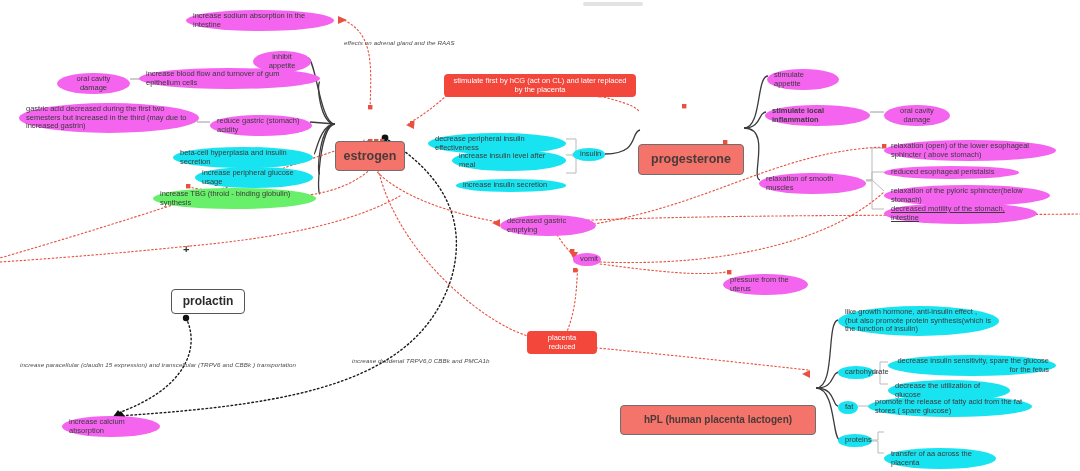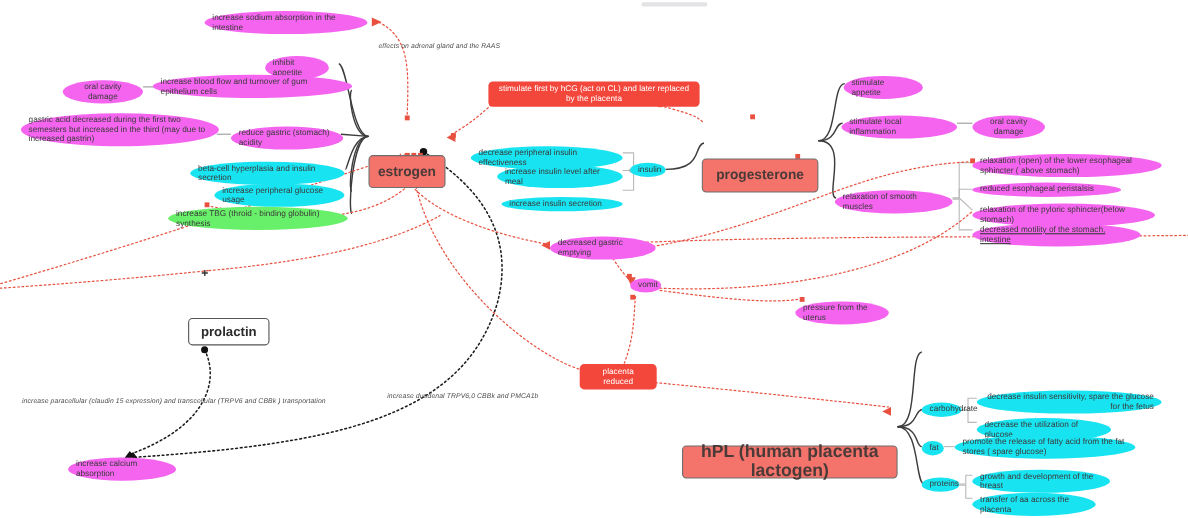--- a/index.html
+++ b/index.html
@@ -201,21 +201,21 @@
       <polygon points="500,219 492,223 500,227"></polygon>
       <polygon points="810,370 802,374 810,378"></polygon>
       <polygon points="578,252 574,260 570,252"></polygon>
     </g>
   </svg>
 
   <div class="node pill pink" style="left:186px; top:10px; width:148px;">increase sodium absorption in the intestine</div>
 
   <div class="annot" style="left:344px; top:39px; width:120px;">effects on adrenal gland and the RAAS</div>
 
-  <div class="node pill pink" style="left:241px; top:51px; width:58px;">inhibit appetite</div>
+  <div class="node pill pink" style="left:253px; top:51px; width:58px;text-align:center;">inhibit appetite</div>
 
   <div class="node pill pink" style="left:139px; top:68px; width:181px;">increase blood flow  and  turnover of gum epithelium cells</div>
 
   <div class="node pill pink" style="left:57px; top:73px; width:73px; text-align:center;">oral cavity damage</div>
 
   <div class="node pill pink" style="left:210px; top:115px; width:102px;">reduce gastric (stomach) acidity</div>
 
   <div class="node pill pink" style="left:19px; top:103px; width:180px;">gastric acid decreased during the  first two semesters but increased in the third (may due to increased gastrin)</div>
 
   <div class="node pill cyan" style="left:173px; top:147px; width:140px;">beta-cell hyperplasia and insulin secretion</div>
@@ -230,21 +230,21 @@
 
   <div class="node pill cyan" style="left:428px; top:133px; width:138px;">decrease peripheral insulin effectiveness</div>
   <div class="node pill cyan" style="left:452px; top:150px; width:114px;">increase insulin level after meal</div>
   <div class="node pill cyan" style="left:456px; top:179px; width:110px;">increase insulin secretion</div>
   <div class="node pill cyan" style="left:573px; top:148px; width:32px; text-align:center;">insulin</div>
 
   <div class="node mainbox" style="left:638px; top:112px; width:106px; height:31px; font-size:12.5px;">progesterone</div>
 
   <div class="node pill pink" style="left:767px; top:69px; width:72px;">stimulate appetite</div>
 
-  <div class="node pill pink" style="left:765px; top:105px; width:105px;">stimulate local inflammation</div>
+  <div class="node pill pink" style="left:765px; top:105px; width:105px;font-weight:bold;">stimulate local inflammation</div>
 
   <div class="node pill pink" style="left:884px; top:105px; width:66px; text-align:center;">oral cavity damage</div>
 
   <div class="node pill pink" style="left:759px; top:173px; width:107px;">relaxation of smooth muscles</div>
 
   <div class="node pill pink" style="left:884px; top:140px; width:172px;">relaxation (open) of the lower esophageal  sphincter ( above stomach)</div>
   <div class="node pill pink" style="left:884px; top:166px; width:135px;">reduced esophageal peristalsis</div>
   <div class="node pill pink" style="left:884px; top:185px; width:166px;">relaxation of the pyloric sphincter(below stomach)</div>
   <div class="node pill pink" style="left:884px; top:203px; width:153px;text-decoration:underline;">decreased motility of the stomach, intestine</div>
 
@@ -259,27 +259,27 @@
   <div class="node plainbox" style="left:171px; top:289px; width:74px; height:25px; font-size:12px;">prolactin</div>
 
   <div class="node pill pink" style="left:62px; top:416px; width:98px;">increase calcium absorption</div>
 
   <div class="annot" style="left:20px; top:361px; width:290px;">increase paracellular (claudin 15 expression) and  transcellular  (TRPV6 and CBBk ) transportation</div>
 
   <div class="annot" style="left:352px; top:357px; width:150px;">increase duodenal TRPV6,0 CBBk and PMCA1b</div>
 
   <div class="annot-plus" style="left:183px; top:243px;">+</div>
 
-  <div class="node mainbox" style="left:620px; top:373px; width:196px; height:30px; font-size:16px;">hPL (human placenta lactogen)</div>
-
+  <div class="node mainbox" style="left:620px; top:373px; width:196px; height:30px; font-size:10px;">hPL (human placenta lactogen)</div>
+
+  <div class="node pill cyan" style="left:838px; top:306px; width:161px;">like growth hormone, anti-insulin effect , (but also promote protein synthesis(which is the function of insulin)</div>
 
   <div class="node pill cyan" style="left:838px; top:366px; width:36px; text-align:center;">carbohydrate</div>
   <div class="node pill cyan" style="left:888px; top:355px; width:168px;text-align:right;">decrease insulin sensitivity, spare the glucose for the fetus</div>
   <div class="node pill cyan" style="left:888px; top:380px; width:122px;">decrease the utilization of glucose</div>
 
   <div class="node pill cyan" style="left:838px; top:401px; width:20px; text-align:center;">fat</div>
   <div class="node pill cyan" style="left:868px; top:396px; width:164px;">promote the release  of fatty acid from the fat stores ( spare glucose)</div>
 
   <div class="node pill cyan" style="left:838px; top:434px; width:34px; text-align:center;">proteins</div>
-  <div class="node pill cyan" style="left:884px; top:427px; width:125px;">growth and development of the breast</div>
   <div class="node pill cyan" style="left:884px; top:448px; width:112px;">transfer of aa across the placenta</div>
 
 </div>
 
 </body></html>

